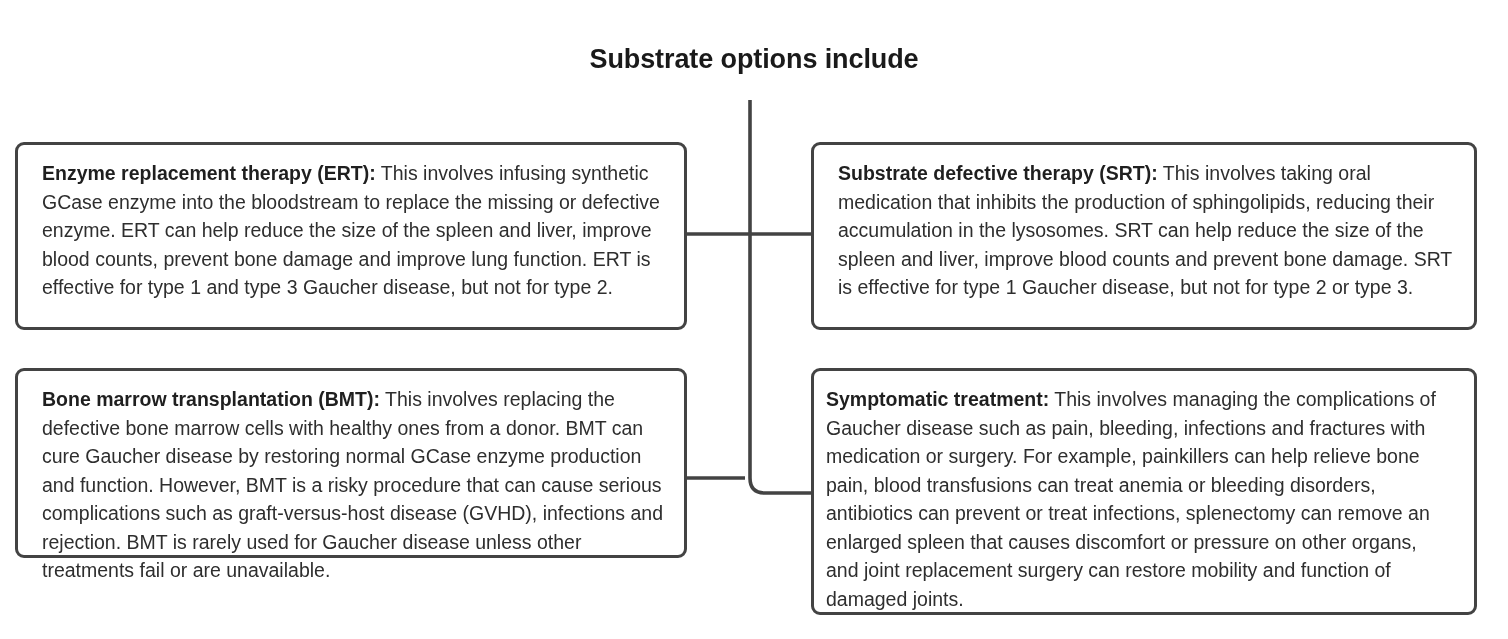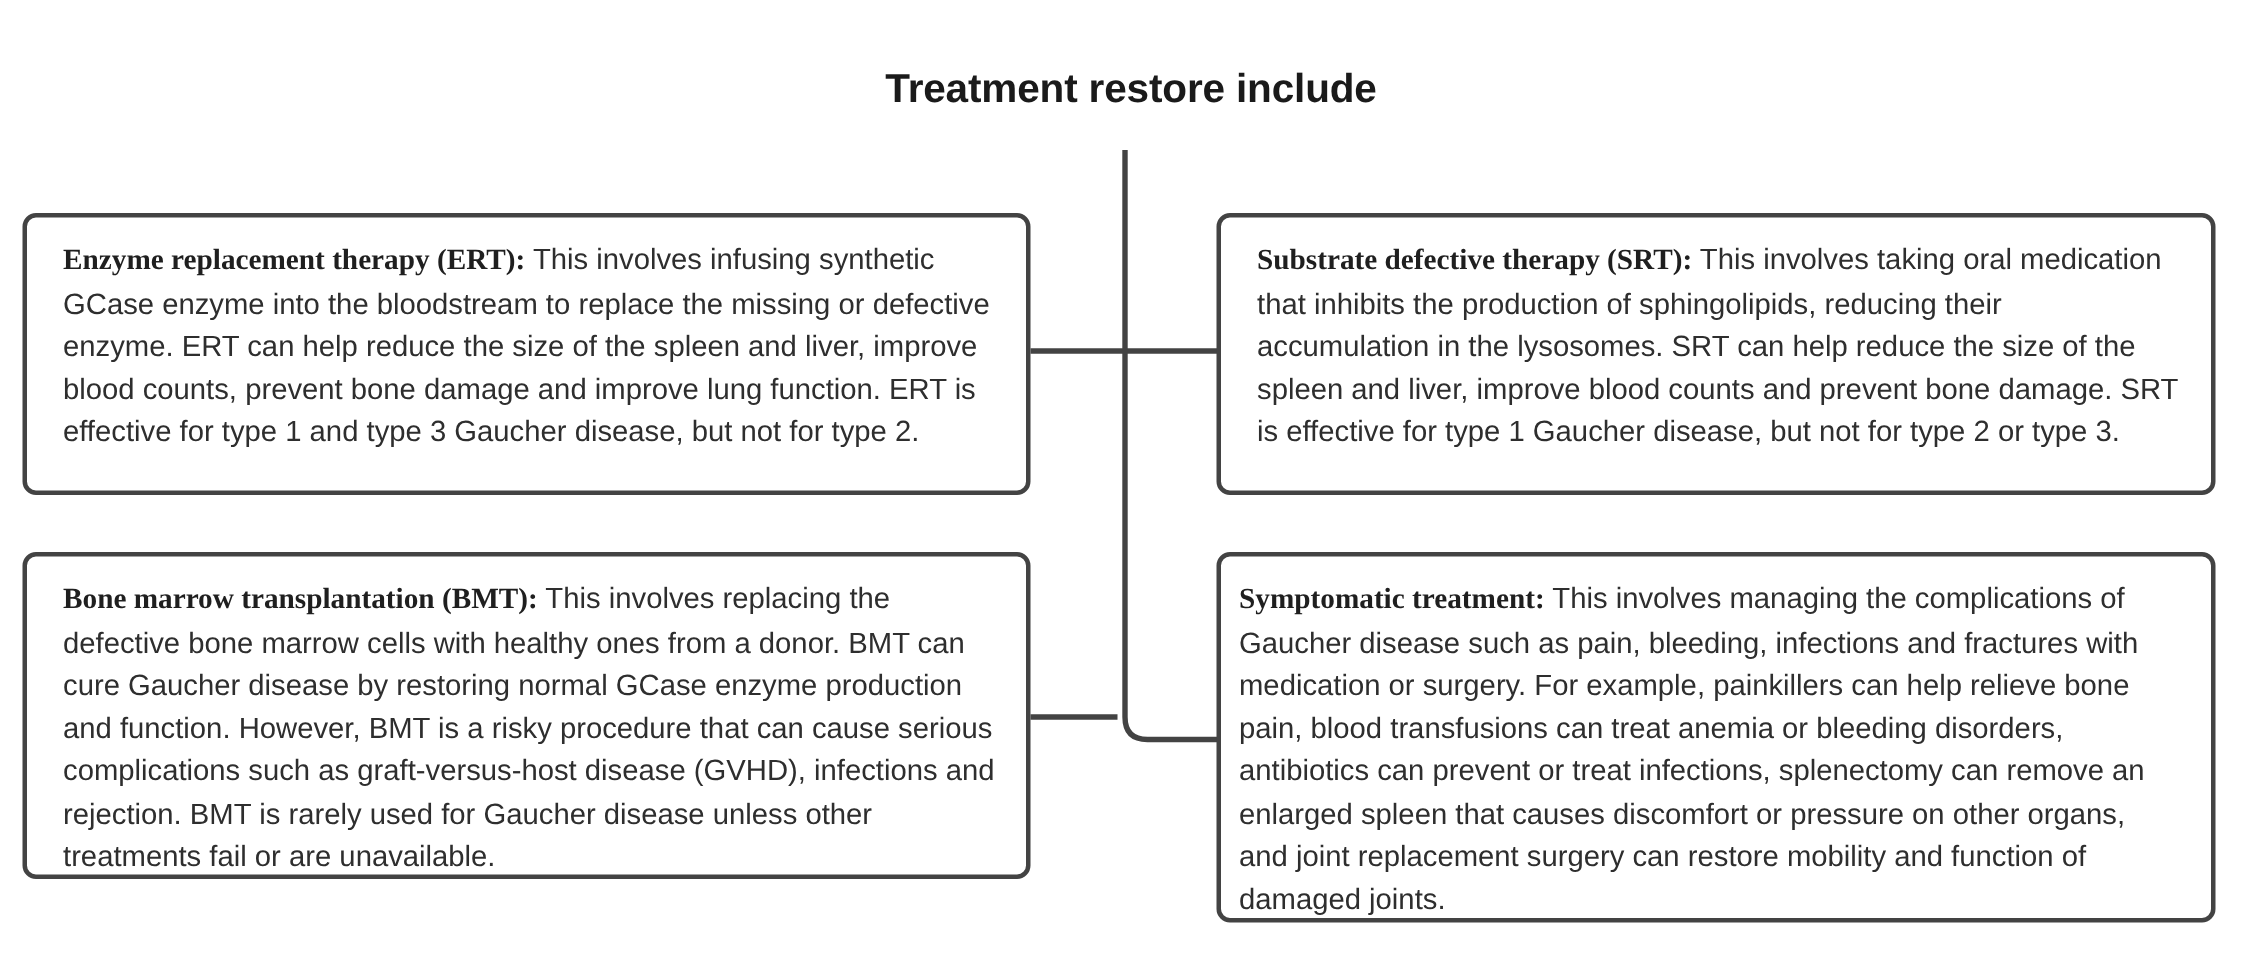--- a/index.html
+++ b/index.html
@@ -47,33 +47,32 @@
     border-radius: 9px;
     padding: 14px 20px 14px 24px;
     color: #2e2e2e;
     font-size: 19.5px;
     line-height: 28.5px;
     font-family: "Liberation Sans", sans-serif;
   }
   .node .lead {
     font-weight: bold;
     color: #1f1f1f;
-    font-family: Liberation Serif, serif;
   }
   #node-ert  { left: 15px;  top: 142px; width: 672px; height: 188px; }
   #node-srt  { left: 811px; top: 142px; width: 666px; height: 188px; }
-  #node-bmt  { left: 15px;  top: 368px; width: 672px; height: 218px; }
+  #node-bmt  { left: 15px;  top: 368px; width: 672px; height: 190px; }
   #node-sym  { left: 811px; top: 368px; width: 666px; height: 247px; padding-left: 12px; }
 </style>
 </head>
 <body>
 
 <div id="canvas">
 
-  <div class="title">Treatment restore include</div>
+  <div class="title">Substrate options include</div>
 
   <svg id="connectors" viewBox="0 0 1508 639" xmlns="http://www.w3.org/2000/svg">
     <g fill="none" stroke="#434343" stroke-width="3.6" stroke-linecap="butt">
 
       <path d="M750,100 L750,478"></path>
 
       <path d="M687,234 L812,234"></path>
 
       <path d="M687,478 L745,478"></path>
 

